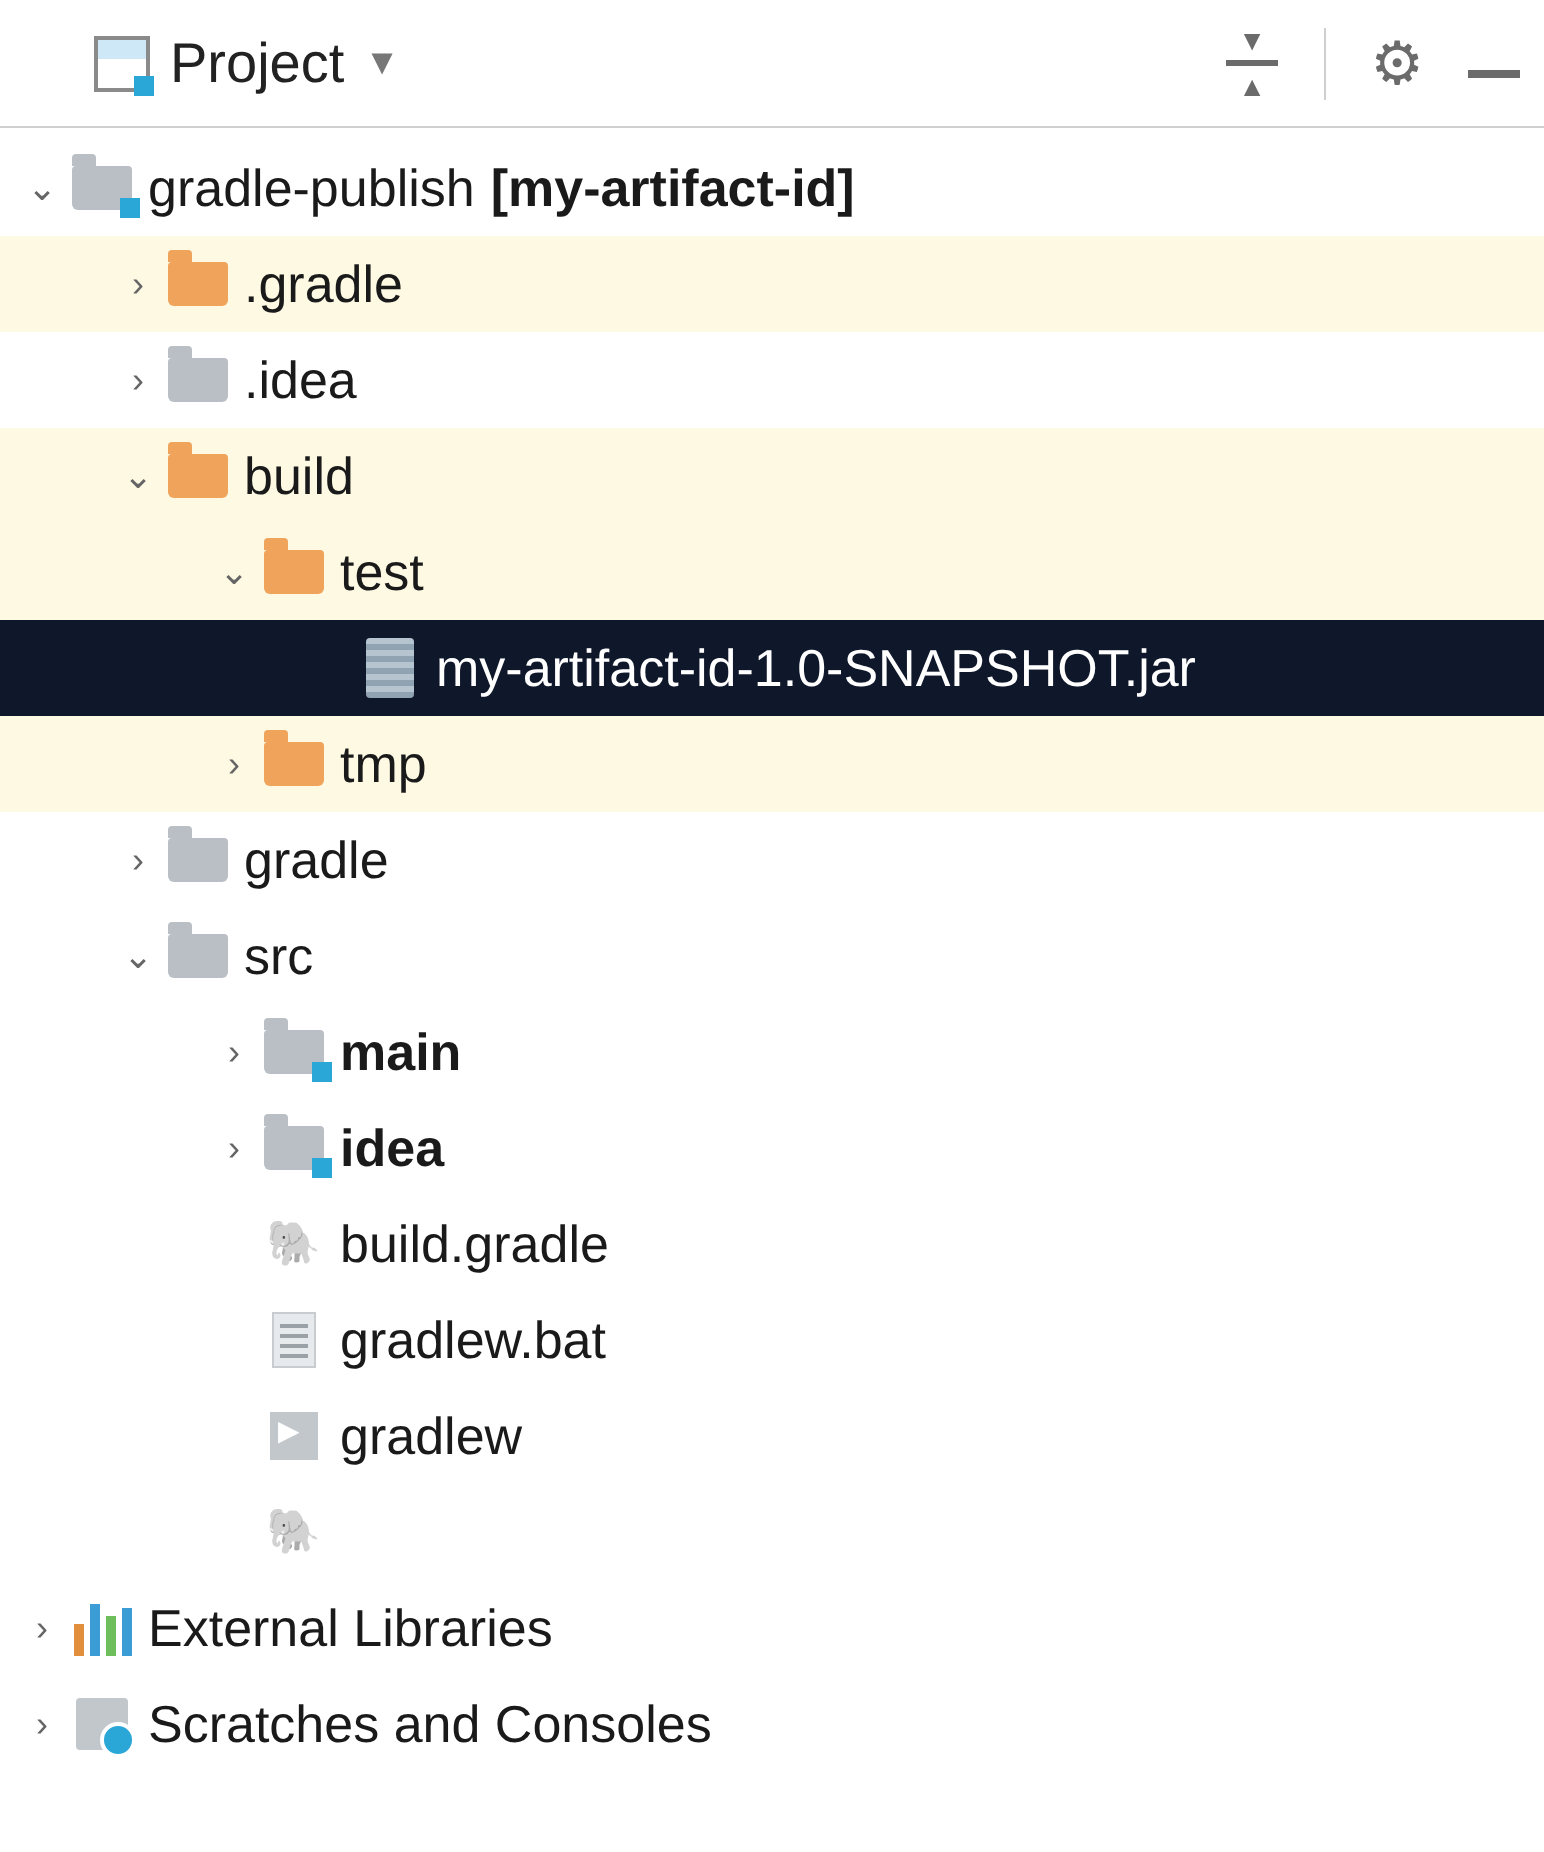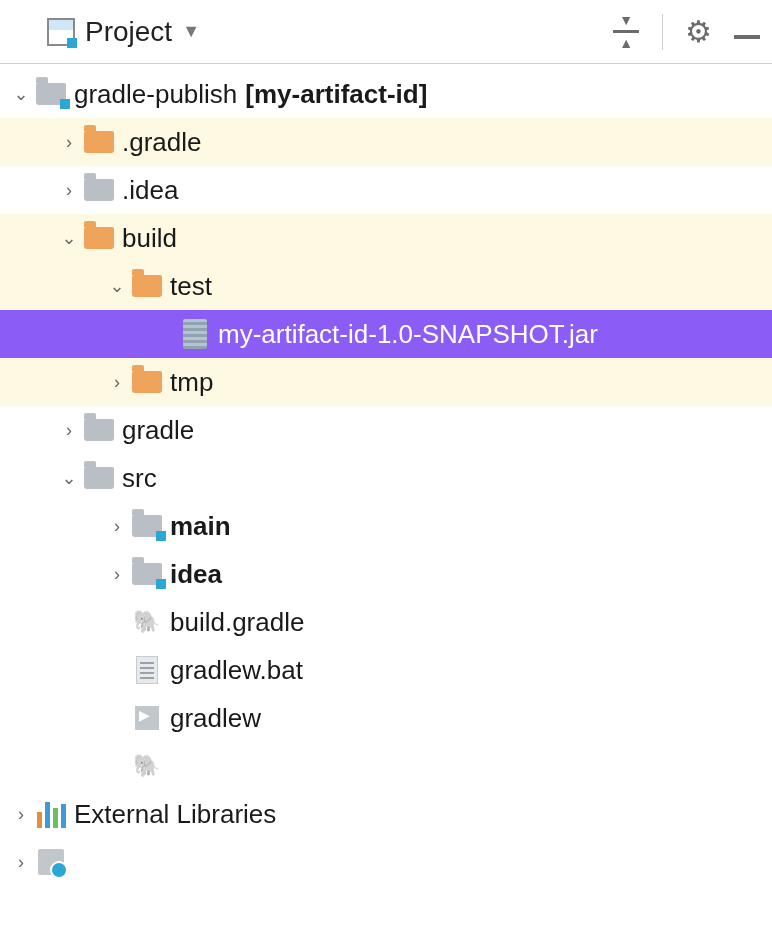--- a/index.html
+++ b/index.html
@@ -75,21 +75,21 @@
   }
   .row {
     display: flex;
     align-items: center;
     height: 48px;
     white-space: nowrap;
     padding-left: 8px;
   }
   .row.highlight { background: #fdf9e3; }
   .row.selected {
-    background: #8b5cf6;
+    background: #0f172a;
     color: #fff;
   }
   .row.selected .label { color:#fff; }
   .arrow {
     width: 26px;
     text-align: center;
     color: #666;
     font-size: 18px;
     cursor: pointer;
   }
@@ -329,15 +329,16 @@
         </span>
       </span>
     <span class="label">External Libraries</span>
   </div>
 
   <div class="row">
     <span class="arrow">›</span>
     <span class="icon">
         <span class="scratch-icon"></span>
       </span>
+    <span class="label">Scratches and Consoles</span>
   </div>
 
 </div>
 
 </body></html>

